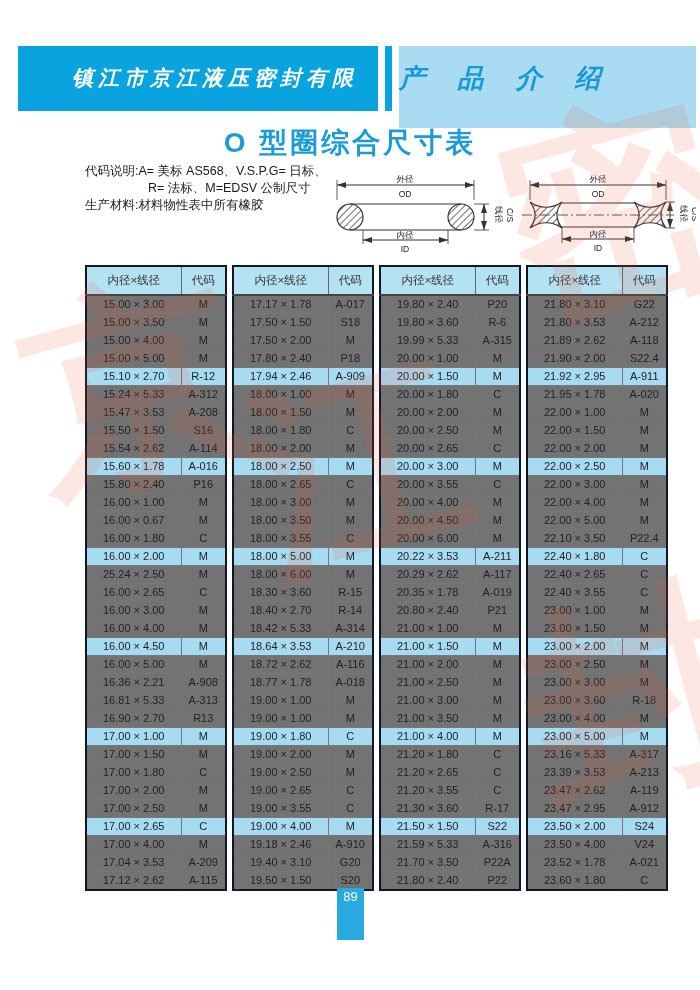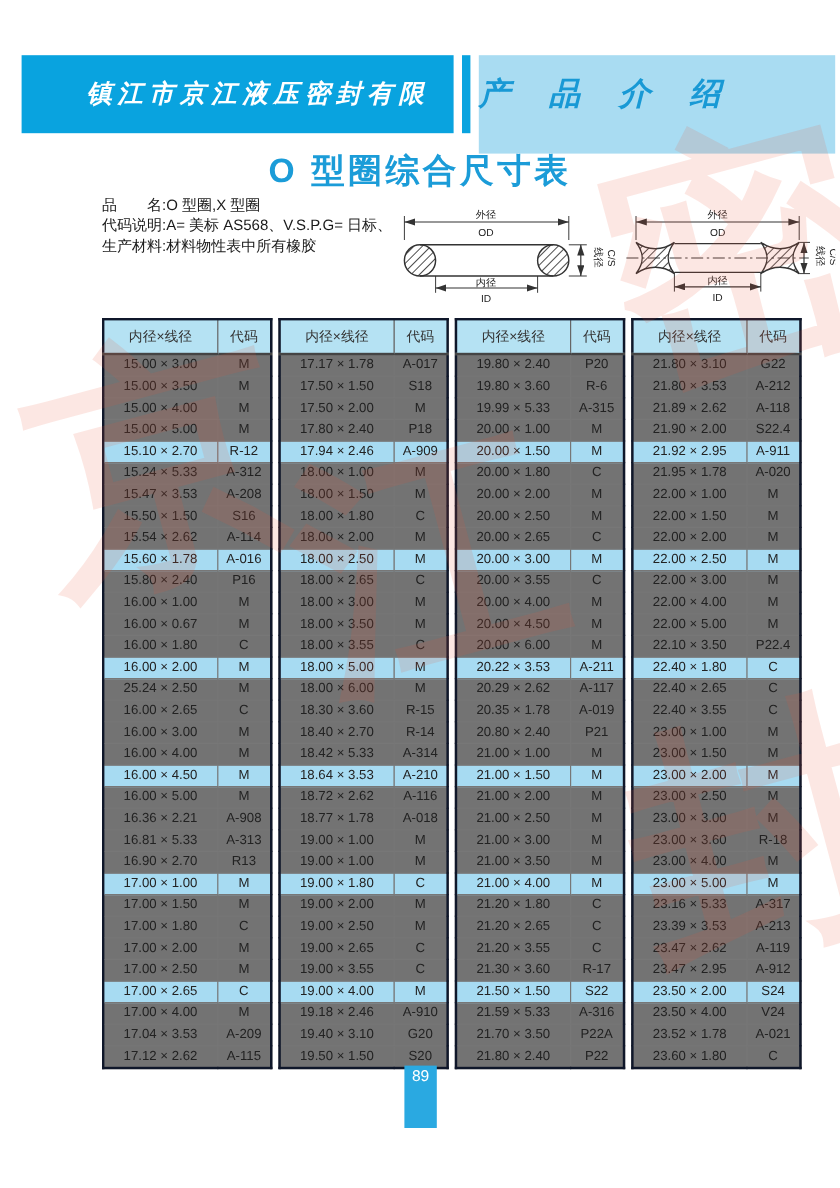--- a/index.html
+++ b/index.html
@@ -52,22 +52,22 @@
     <span>镇江市京江液压密封有限公司</span>
   </div>
   <div class="band-stripe"></div>
   <div class="band-light">
     <span>产 品 介 绍</span>
   </div>
 
   <h1 class="title">O 型圈综合尺寸表</h1>
 
   <div class="info">
-    <div>品　　名:O 型圈,X 型圈</div>
     <div>代码说明:A= 美标 AS568、V.S.P.G= 日标、</div>
+    <div class="indent">R= 法标、M=EDSV 公制尺寸</div>
     <div>生产材料:材料物性表中所有橡胶</div>
   </div>
 
   <svg id="oring" class="diag" width="185" height="82" viewBox="0 0 185 82">
     <defs>
       <pattern id="hatch" patternUnits="userSpaceOnUse" width="5" height="5" patternTransform="rotate(45)">
         <line x1="0" y1="0" x2="0" y2="5" stroke="#444" stroke-width="1.6"></line>
       </pattern>
       <marker id="ar" markerWidth="10" markerHeight="7" refX="9" refY="3" orient="auto" markerUnits="userSpaceOnUse">
         <path d="M0,0 L9,3 L0,6 Z" fill="#333"></path>

